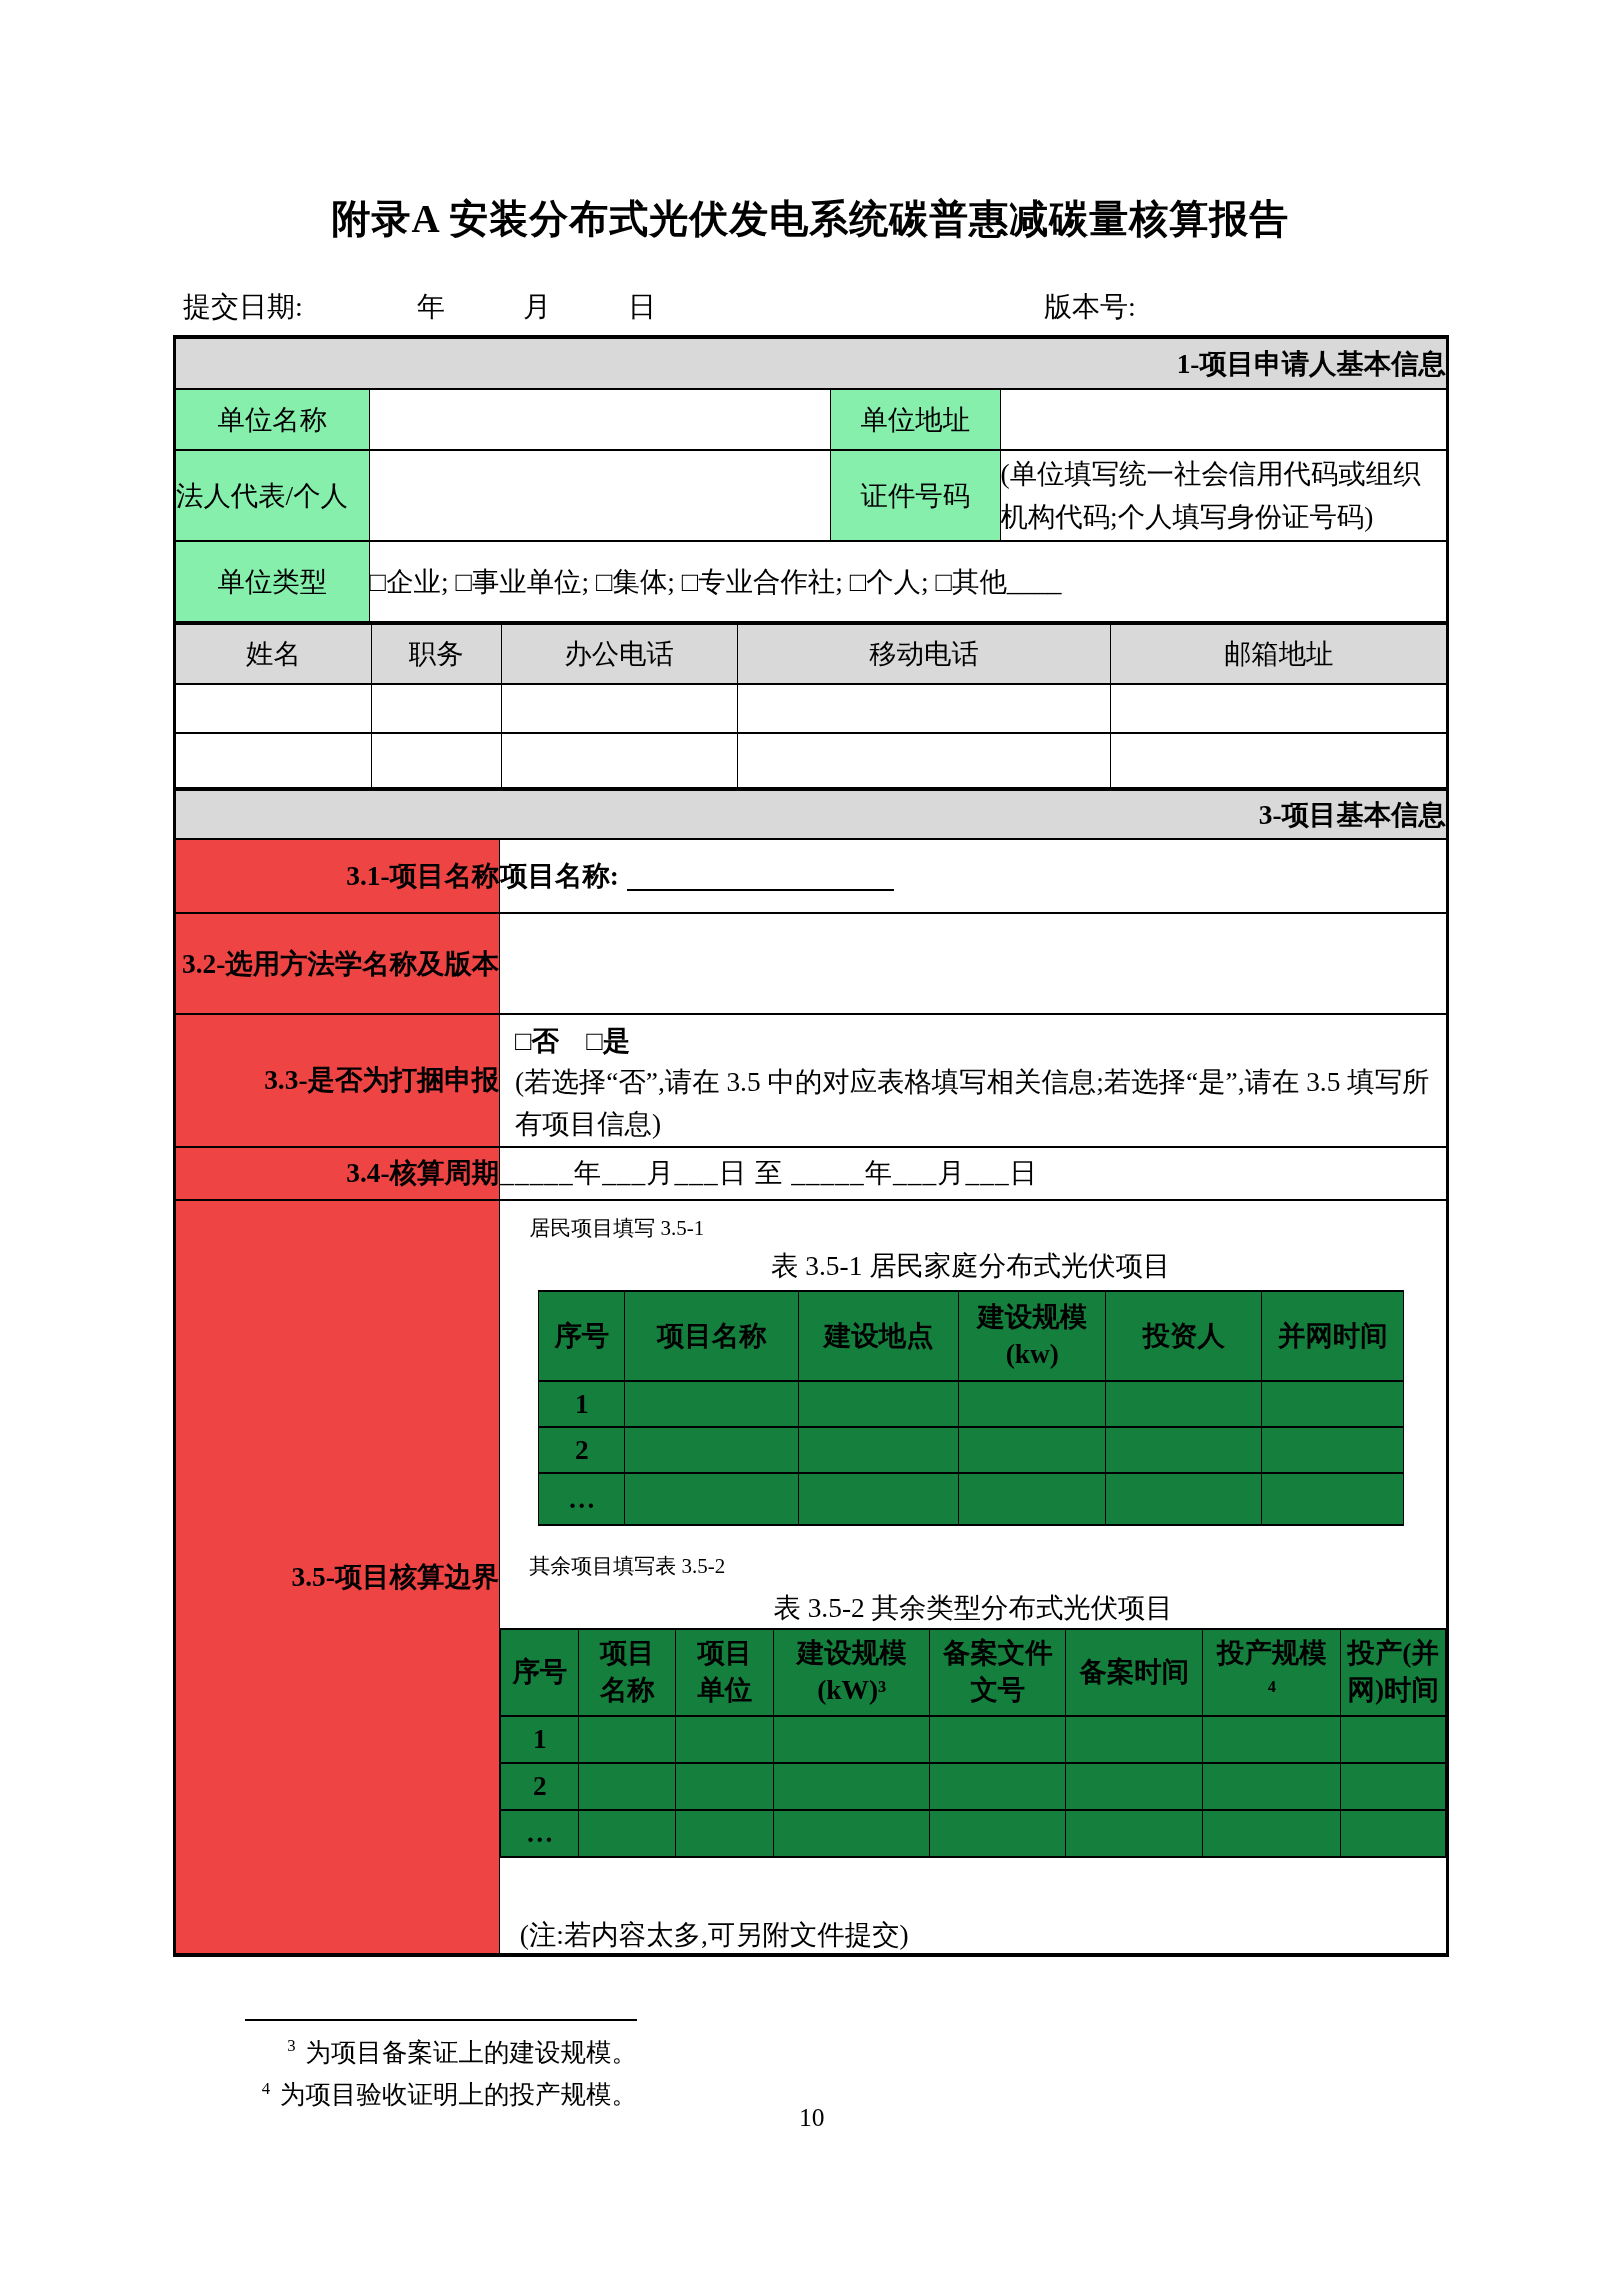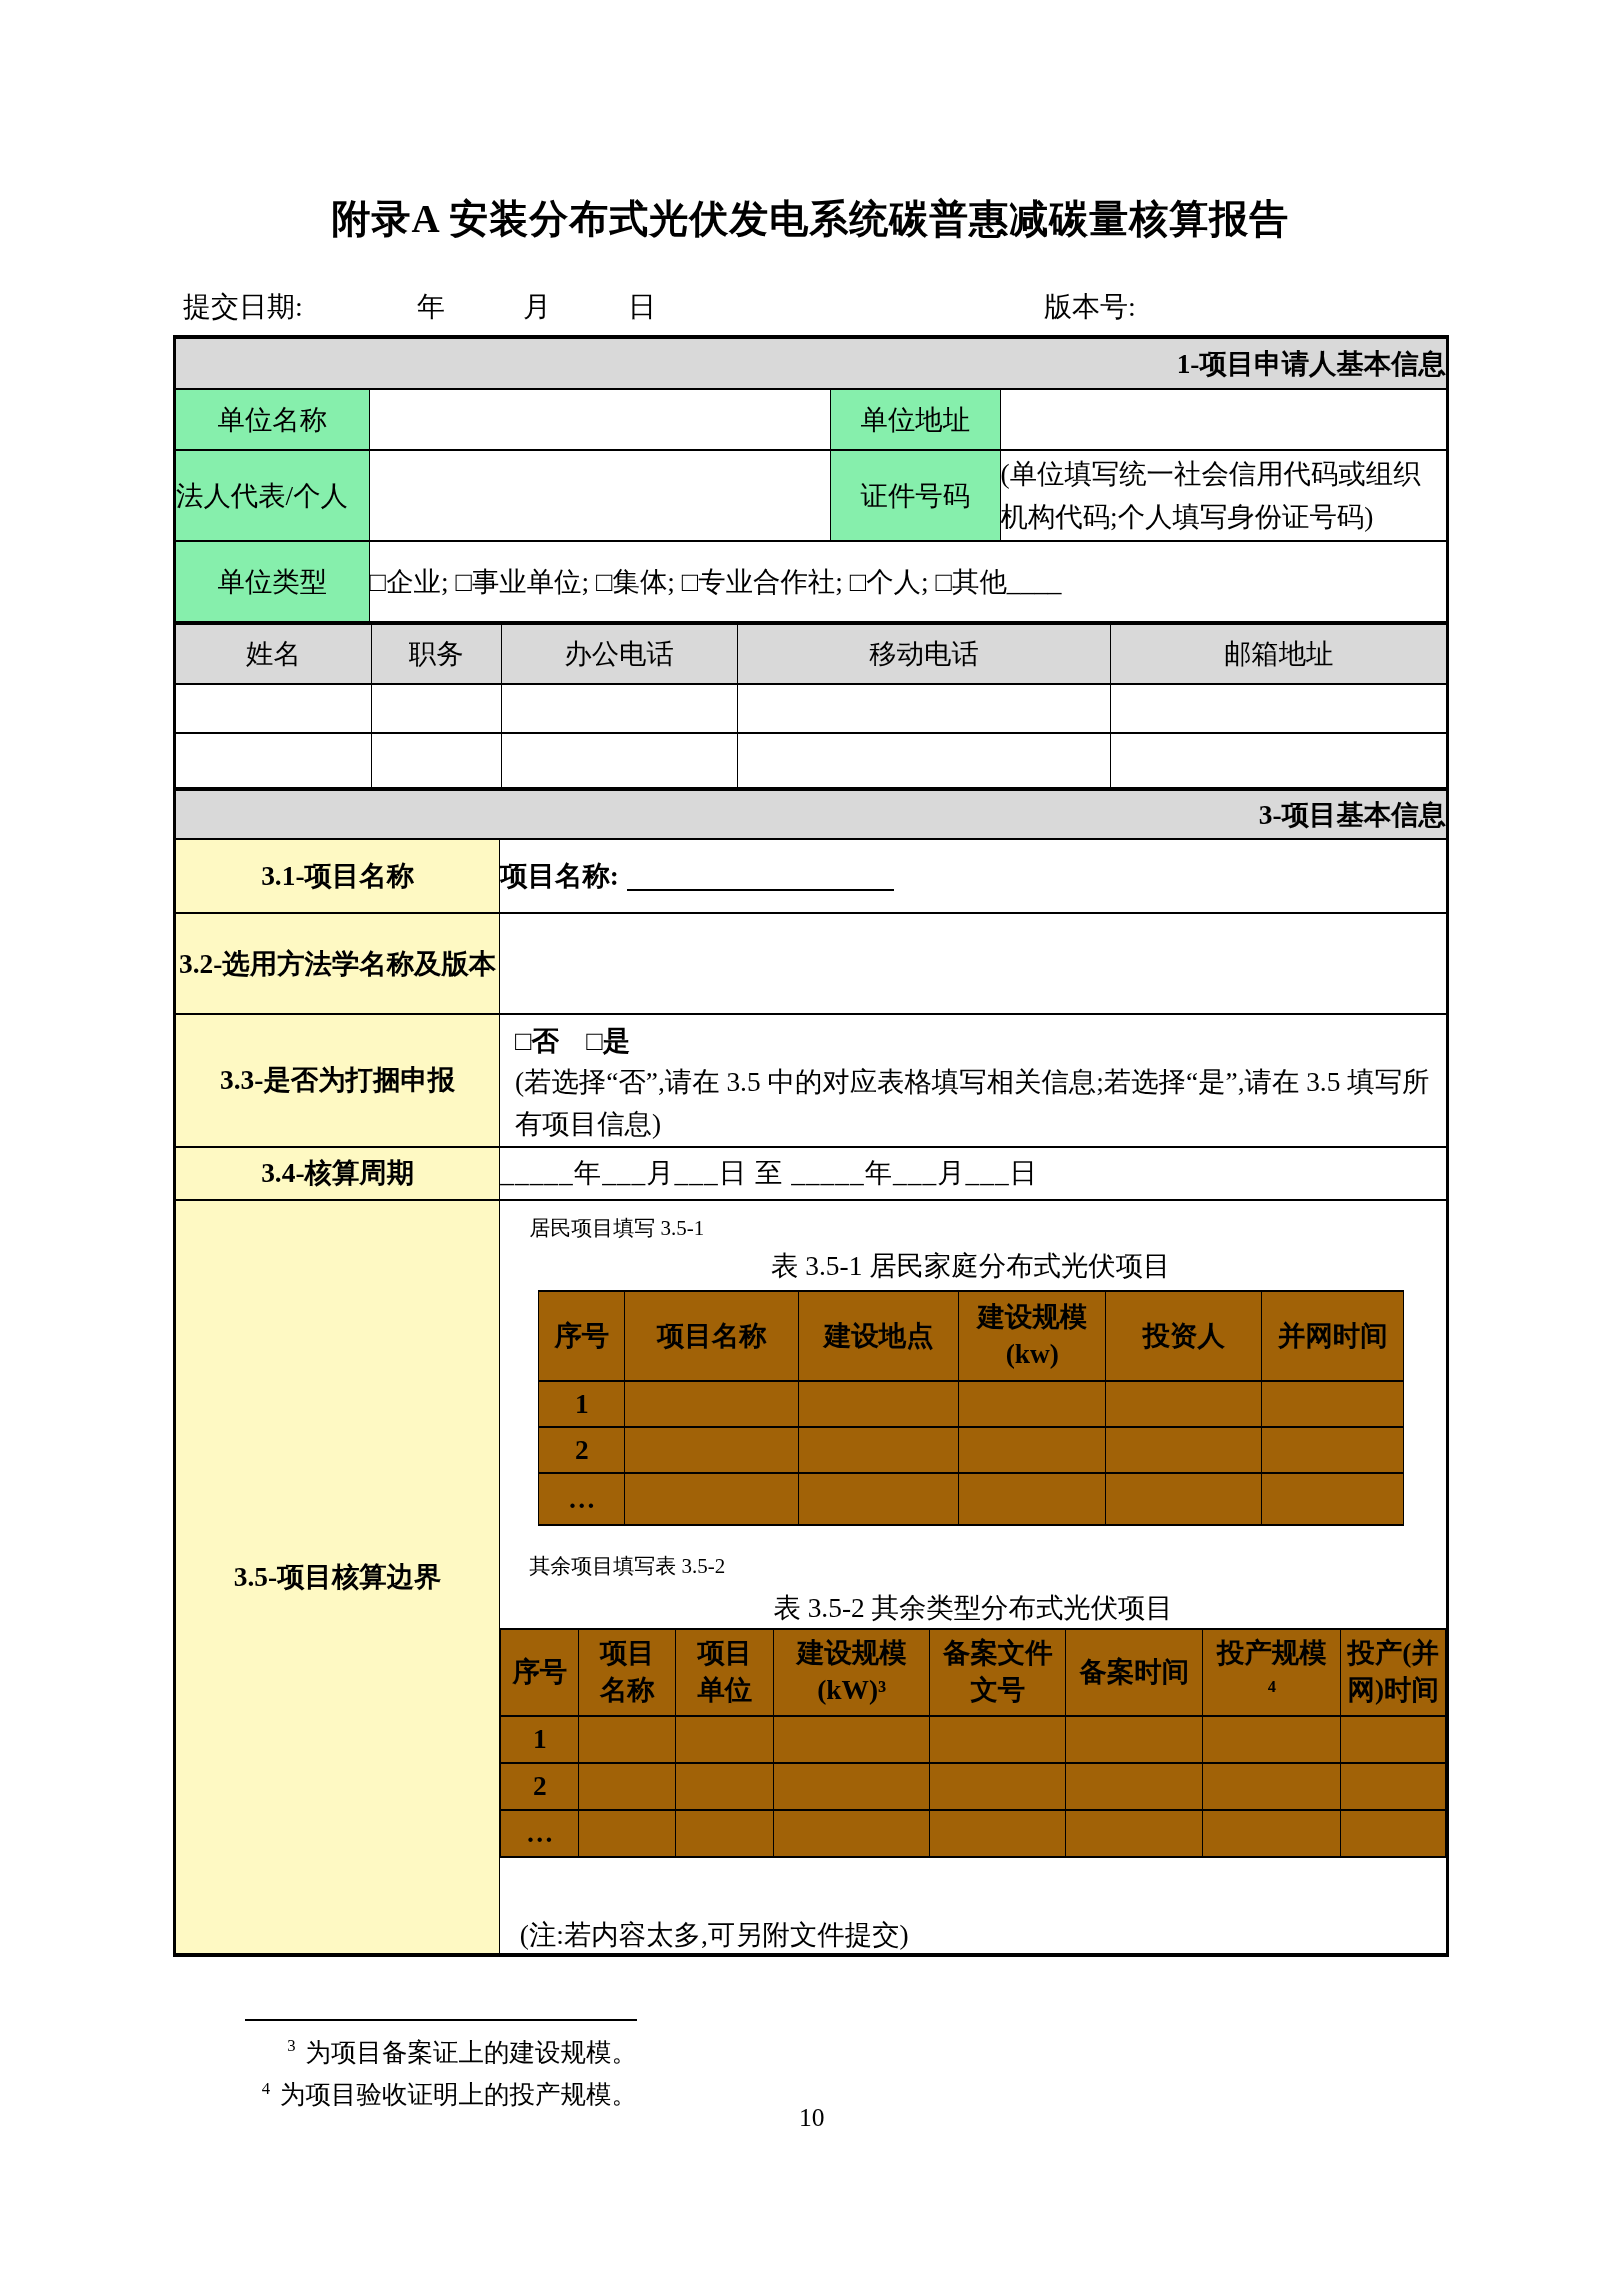--- a/index.html
+++ b/index.html
@@ -28,37 +28,37 @@
     border:1px solid #000; border-top:2px solid #000; border-bottom:2px solid #000;
     font-size:27.4px; vertical-align:middle; padding:0; overflow:hidden;
   }
   .gray { background:#86efac; }
   td.sechdr { text-align:right; font-weight:bold; font-size:28px; background:#d9d9d9; }
   td.lab { text-align:center; }
   td.labL { text-align:left; padding-left:11.8px; }
   td.notecell { font-size:26.5px; line-height:1.55; padding:3.9px 13.7px; text-align:left; }
   td.optcell { padding-left:69px; text-align:left; }
   td.chdr { text-align:center; background:#d9d9d9; }
-  td.lbl3 { font-weight:bold; background:#fef9c3; text-align:center; padding-left:13.7px; }
+  td.lbl3 { font-weight:bold; background:#ef4444; text-align:right; padding-left:13.7px; }
   td.cval { text-align:left; padding-left:24.5px; }
 
   .bold { font-weight:bold; }
   .uline { display:inline-block; width:267px; border-bottom:2px solid #000; height:29px; margin-left:7.8px; vertical-align:-5.9px; }
   .c33-opt { font-weight:bold; padding:7.8px 0 0 14.7px; }
   .c33-note { padding:2px 14.7px 0 14.7px; font-size:27.4px; line-height:1.55; }
   td.c34 { text-align:left; padding-left:39px; letter-spacing:1px; }
 
   td.cell35 { padding:0; vertical-align:top; }
   .intro { font-size:21px; text-align:left; }
   .intro1 { margin:13.7px 0 5.9px 29px; }
   .intro2 { margin:25.5px 0 0 29px; }
   .tcap { font-size:27.4px; text-align:center; }
   .tcap1 { width:865px; margin:5.9px 0 5.9px 38px; }
   .tcap2 { margin:9.8px 0 2px 0; }
-  table.it { border-collapse:collapse; table-layout:fixed; background:#a16207; }
+  table.it { border-collapse:collapse; table-layout:fixed; background:#15803d; }
   table.it td {
     border:1px solid #000; border-top:2px solid #000; border-bottom:2px solid #000;
     font-size:27.4px; text-align:center; vertical-align:middle; padding:0 2px; overflow:hidden;
   }
   table.it td.hd { font-weight:bold; white-space:pre-line; line-height:1.35; }
   table.it td.rn { font-weight:bold; }
   .t1 { margin-left:38px; width:865px; }
   .t2 { width:100%; }
   .note-area { margin:59px 0 0 19.6px; font-size:27.4px; text-align:left; }
 

